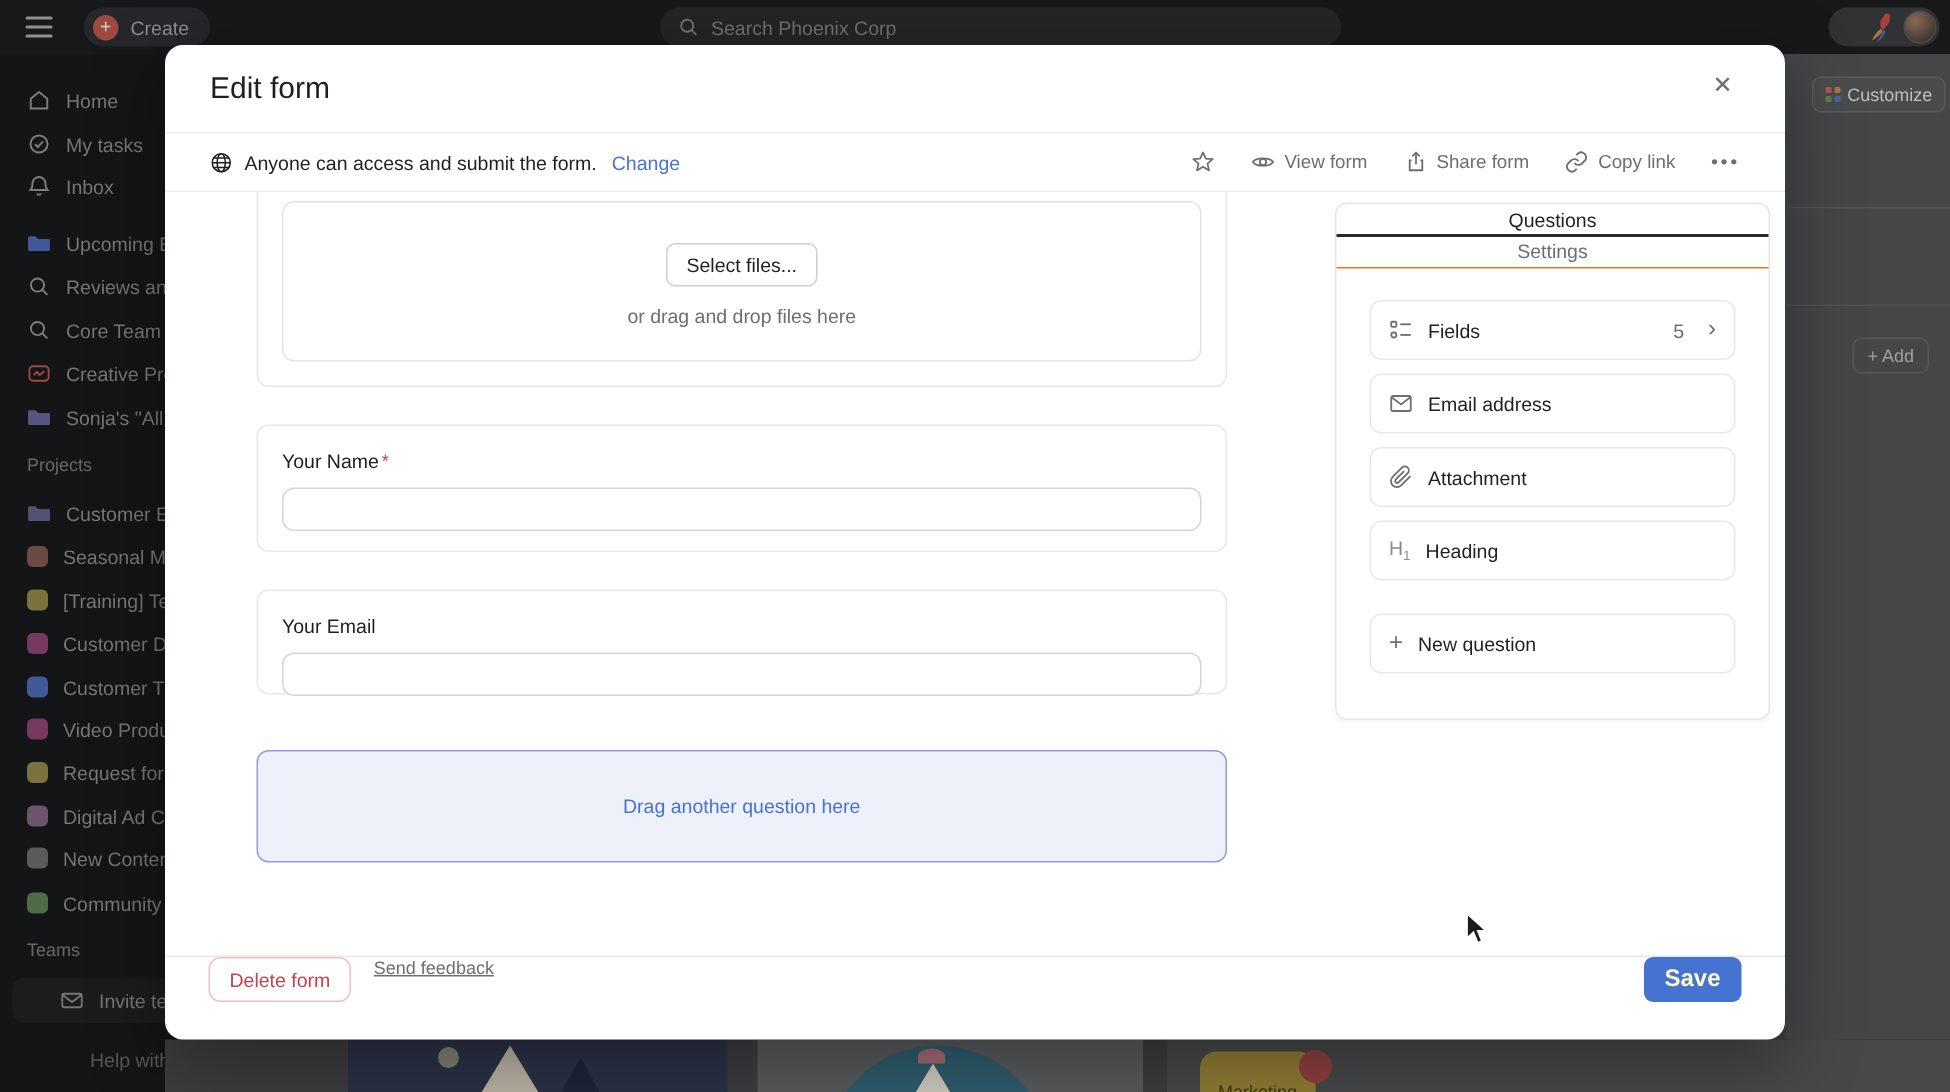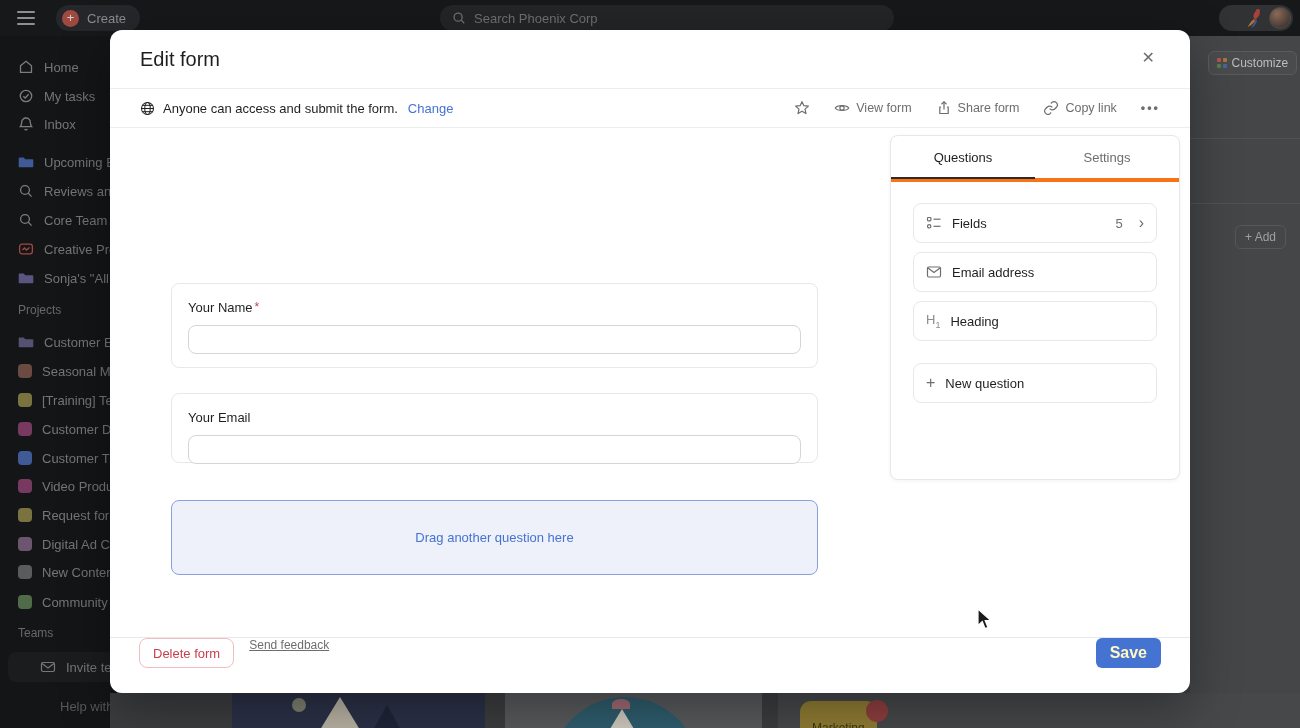--- a/index.html
+++ b/index.html
@@ -58,21 +58,21 @@
   .attach-inner{position:absolute;inset:16px;border:1px solid #e2e3e5;border-radius:8px;display:flex;flex-direction:column;align-items:center;justify-content:flex-end;padding-bottom:22px;box-sizing:border-box;}
   .select-files-btn{border:1px solid #cdced0;border-radius:6px;background:#fff;padding:6px 13px;font-size:13px;color:#1e1f21;cursor:pointer;font-family:inherit;}
   .dnd-hint{margin-top:12px;font-size:13px;color:#6d6e6f;}
   .name-card{top:155px;height:85px;}
   .email-card{top:265px;height:70px;}
   .q-label{position:absolute;left:16px;top:16px;font-size:13px;color:#1e1f21;}
   .req{color:#c6414c;margin-left:2px;font-size:12px;vertical-align:top;}
   .q-input{position:absolute;left:16px;right:16px;top:41px;height:29px;border:1px solid #d4d5d7;border-radius:8px;background:#fff;box-sizing:border-box;}
   .dropzone{position:absolute;left:61px;top:372px;width:647px;height:75px;background:#eef0fa;border:1px solid #8b9fdd;border-radius:8px;display:flex;align-items:center;justify-content:center;font-size:13px;color:#4573d2;box-sizing:border-box;}
   .panel{position:absolute;left:780px;top:7px;width:290px;height:345px;background:#fff;border:1px solid #e6e7e9;border-radius:8px;box-shadow:0 1px 4px rgba(0,0,0,.05);box-sizing:border-box;}
-  .tabs{display:flex;height:42px;border-bottom:4px solid #f97316;}
+  .tabs{display:flex;height:42px;border-bottom:1px solid #f97316;flex-direction:column;}
   .tab{flex:1;display:flex;align-items:center;justify-content:center;font-size:13px;color:#6d6e6f;cursor:pointer;position:relative;}
   .tab.active{color:#1e1f21;font-weight:500;}
   .tab.active::after{content:"";position:absolute;left:0;right:0;bottom:-1px;height:2px;background:#2a2b2d;}
   .panel-items{padding:21px 22px 0;}
   .pcard{height:40px;border:1px solid #e7e8ea;border-radius:8px;display:flex;align-items:center;gap:10px;padding:0 12px;margin-bottom:9px;font-size:13px;color:#1e1f21;cursor:pointer;box-sizing:border-box;}
   .pcard .icn{color:#6d6e6f;width:16px;height:16px;flex:none;}
   .spacer{flex:1;}
   .count{color:#6d6e6f;font-size:13px;}
   .chev{color:#6d6e6f;font-size:16px;line-height:1;margin-left:6px;}
   .newq{margin-top:22px;}
@@ -337,20 +337,26 @@
             </svg>
           <span>Copy link</span>
         </span>
         <span class="hact" style="letter-spacing:2px;font-weight:bold;">•••</span>
       </div>
     </div>
 
     <div class="m-body">
       <div class="scrollcol">
 
+        <div class="qcard attach-card">
+          <div class="attach-inner">
+            <button class="select-files-btn">Select files...</button>
+            <div class="dnd-hint">or drag and drop files here</div>
+          </div>
+        </div>
 
         <div class="qcard name-card">
           <div class="q-label"><span>Your Name</span><span class="req">*</span></div>
           <div class="q-input"></div>
         </div>
 
         <div class="qcard email-card">
           <div class="q-label"><span>Your Email</span><span class="req"></span></div>
           <div class="q-input"></div>
         </div>
@@ -383,20 +389,28 @@
           <div class="pcard">
             <span class="icn">
                 <svg width="16" height="16" viewBox="0 0 16 16" fill="none" stroke="currentColor" stroke-width="1.2">
                   <rect x="1.5" y="3" width="13" height="10" rx="1.2"></rect>
                   <path d="M2 4 L8 8.6 L14 4"></path>
                 </svg>
               </span>
             <span>Email address</span>
           </div>
           <div class="pcard">
+            <span class="icn">
+                <svg width="16" height="16" viewBox="0 0 24 24" fill="none" stroke="currentColor" stroke-width="1.8">
+                  <path d="M21.4 11.1 l-9.2 9.2 a6 6 0 0 1-8.5-8.5 l9.2-9.2 a4 4 0 0 1 5.7 5.7 l-9.2 9.2 a2 2 0 0 1-2.8-2.8 l8.5-8.5"></path>
+                </svg>
+              </span>
+            <span>Attachment</span>
+          </div>
+          <div class="pcard">
             <span class="h1-icn">H<sub>1</sub></span>
             <span>Heading</span>
           </div>
           <div class="pcard newq">
             <span class="plus-g">+</span>
             <span>New question</span>
           </div>
         </div>
       </div>
 

